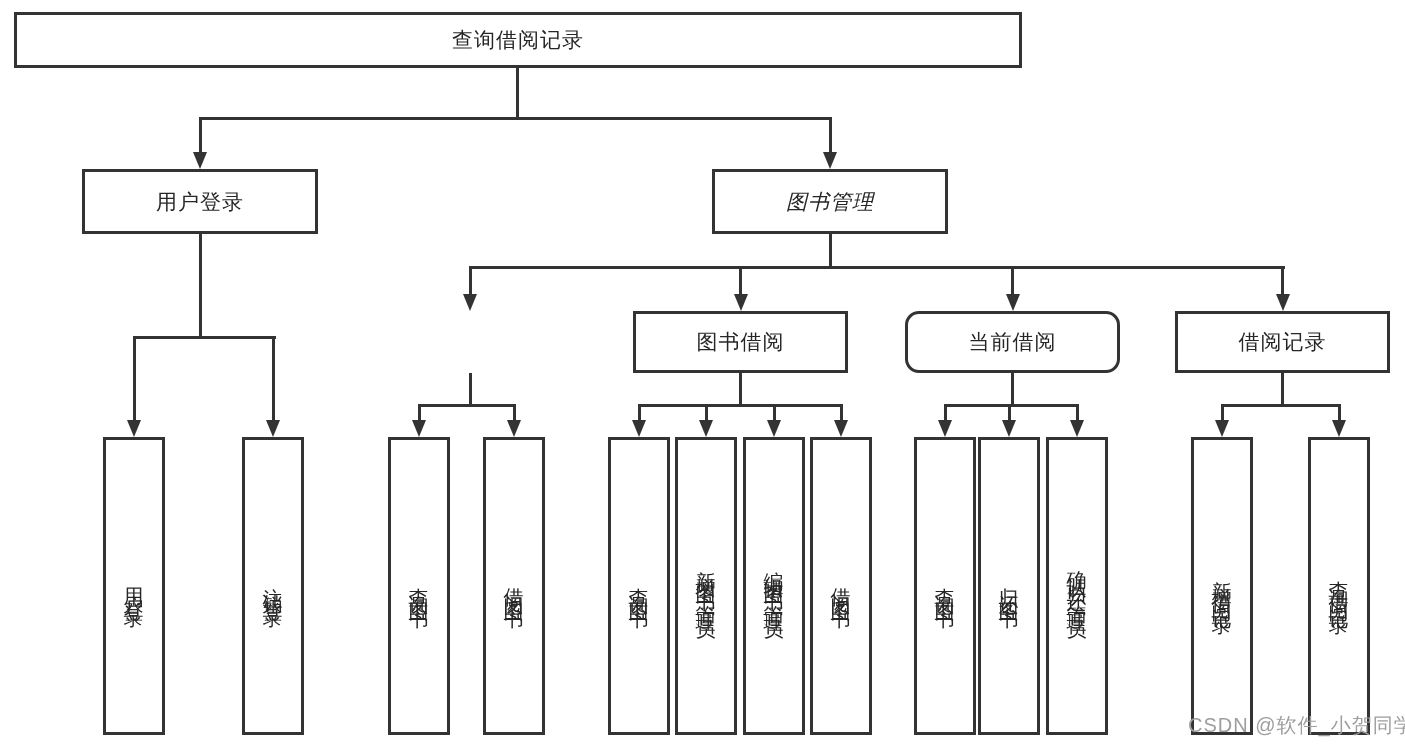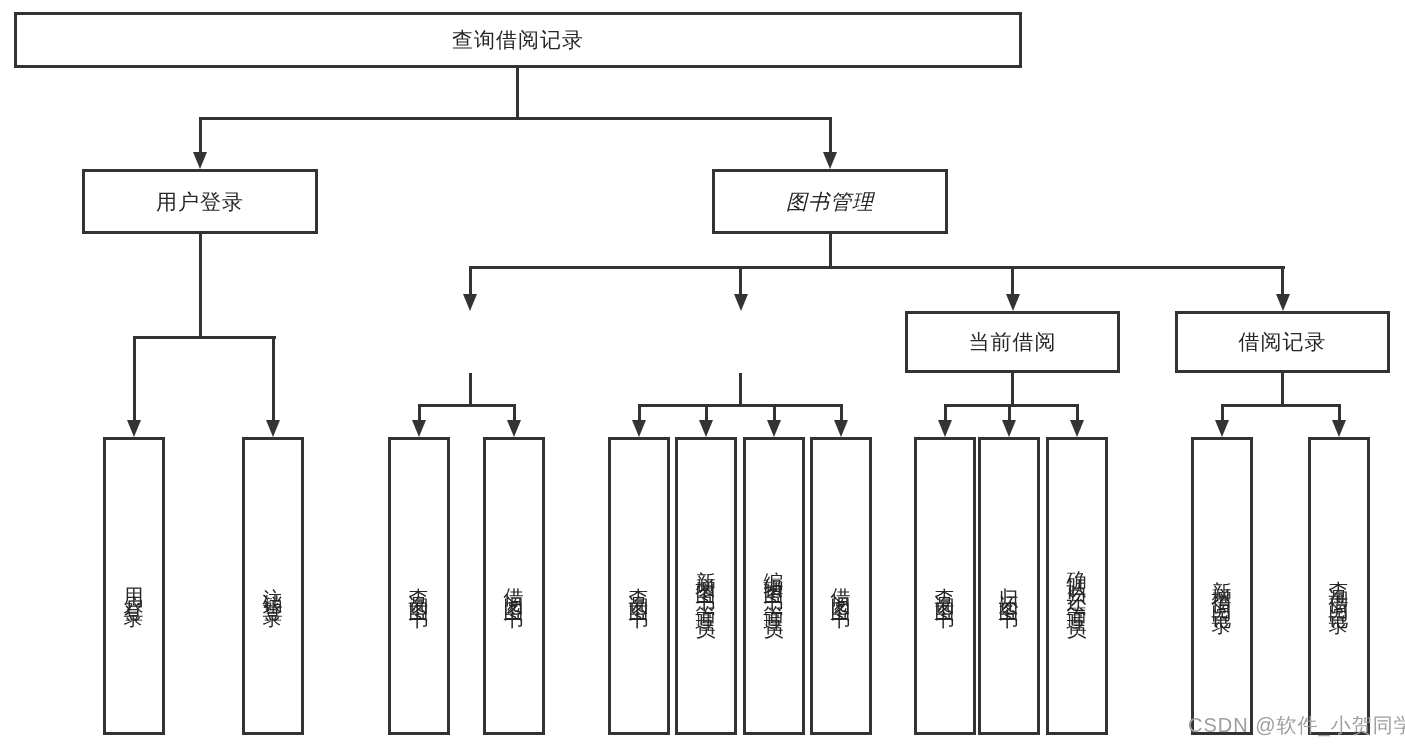--- a/index.html
+++ b/index.html
@@ -73,21 +73,24 @@
   <div class="lh" style="left:468.5px;top:266px;width:816px;"></div>
   <div class="lv" style="left:468.5px;top:266px;height:29px;"></div>
   <div class="ah" style="left:463px;top:294px;"></div>
   <div class="lv" style="left:739px;top:266px;height:29px;"></div>
   <div class="ah" style="left:734px;top:294px;"></div>
   <div class="lv" style="left:1011px;top:266px;height:29px;"></div>
   <div class="ah" style="left:1006px;top:294px;"></div>
   <div class="lv" style="left:1281px;top:266px;height:29px;"></div>
   <div class="ah" style="left:1276px;top:294px;"></div>
 
-  <div class="box" style="left:905px;top:311px;width:215px;height:62px;">
+  <div class="box" style="left:633px;top:311px;width:215px;height:62px;">
+    <span>图书借阅</span>
+  </div>
+  <div class="box" style="left:905px;top:311px;width:215px;height:62px;border-radius:14px;">
     <span>当前借阅</span>
   </div>
   <div class="box" style="left:1175px;top:311px;width:215px;height:62px;">
     <span>借阅记录</span>
   </div>
 
   <div class="lv" style="left:469px;top:373px;height:34px;"></div>
   <div class="lh" style="left:417.5px;top:404px;width:98px;"></div>
   <div class="lv" style="left:417.5px;top:404px;height:17px;"></div>
   <div class="ah" style="left:412px;top:420px;"></div>

